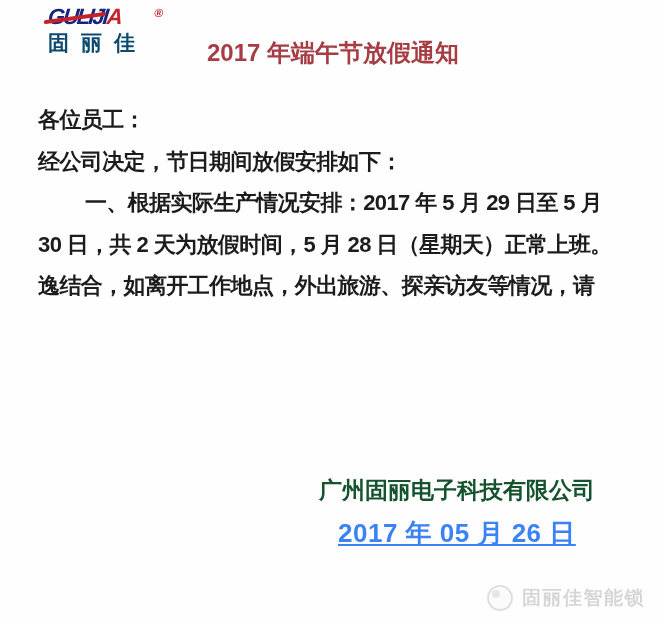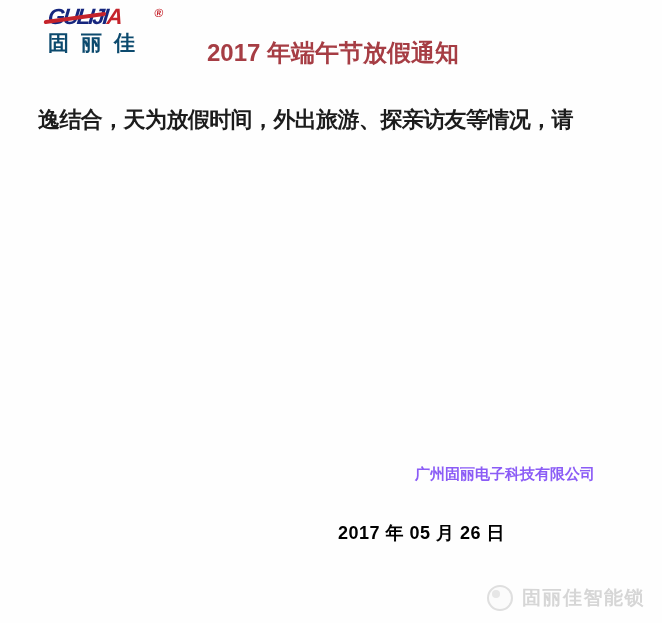--- a/index.html
+++ b/index.html
@@ -60,28 +60,28 @@
   .body-text p.line{
     margin:0;
     font-size:22px;font-weight:bold;
     line-height:41.5px;
     letter-spacing:-0.6px;
     white-space:nowrap;
   }
   .body-text p.line.indent{text-indent:47px;}
   
   .sig-company{
-    position:absolute;top:462px;right:67px;
-    font-size:15px;line-height:24px;font-weight:bold;
-    color:#8b5cf6;white-space:nowrap;
+    position:absolute;top:478px;right:67px;
+    font-size:23px;line-height:24px;font-weight:bold;
+    color:#14532d;white-space:nowrap;
   }
   .sig-date{
     position:absolute;top:521px;left:338px;
-    font-size:18px;line-height:24px;font-weight:bold;
-    color:#000000;white-space:nowrap;letter-spacing:0.5px;
+    font-size:26px;line-height:24px;font-weight:bold;
+    color:#3b82f6;white-space:nowrap;letter-spacing:0.5px;text-decoration:underline;
   }
   
   .watermark{
     position:absolute;right:17px;top:585px;
     display:flex;align-items:flex-start;gap:9px;
     color:#D6D6D6;
   }
   .wm-icon{
     display:inline-block;
     width:22px;height:22px;
@@ -112,21 +112,25 @@
       <span>GULIJI</span><span class="red-letter">A</span>
       <span class="logo-reg">®</span>
       <span class="logo-swoosh"></span>
     </div>
     <div class="logo-cn">固丽佳</div>
   </div>
 
   <h1 class="title">2017 年端午节放假通知</h1>
 
   <div class="body-text">
-      <p class="line">逸结合，天为放假时间，外出旅游、探亲访友等情况，请</p>
+      <p class="line">各位员工：</p>
+      <p class="line">经公司决定，节日期间放假安排如下：</p>
+      <p class="line indent">一、根据实际生产情况安排：2017 年 5 月 29 日至 5 月</p>
+      <p class="line">30 日，共 2 天为放假时间，5 月 28 日（星期天）正常上班。</p>
+      <p class="line">逸结合，如离开工作地点，外出旅游、探亲访友等情况，请</p>
     </div>
 
   <div class="sig-company">广州固丽电子科技有限公司</div>
   <div class="sig-date">2017 年 05 月 26 日</div>
 
   <div class="watermark">
     <span class="wm-icon"></span>
     <span class="wm-text">固丽佳智能锁</span>
   </div>
 

